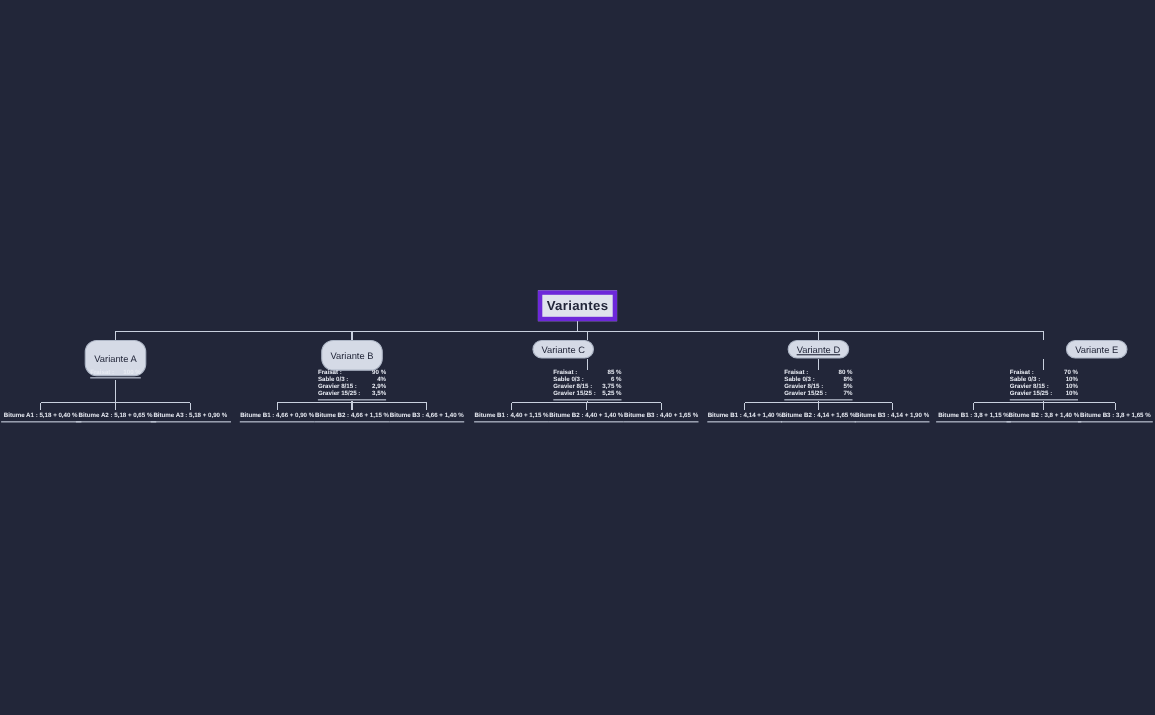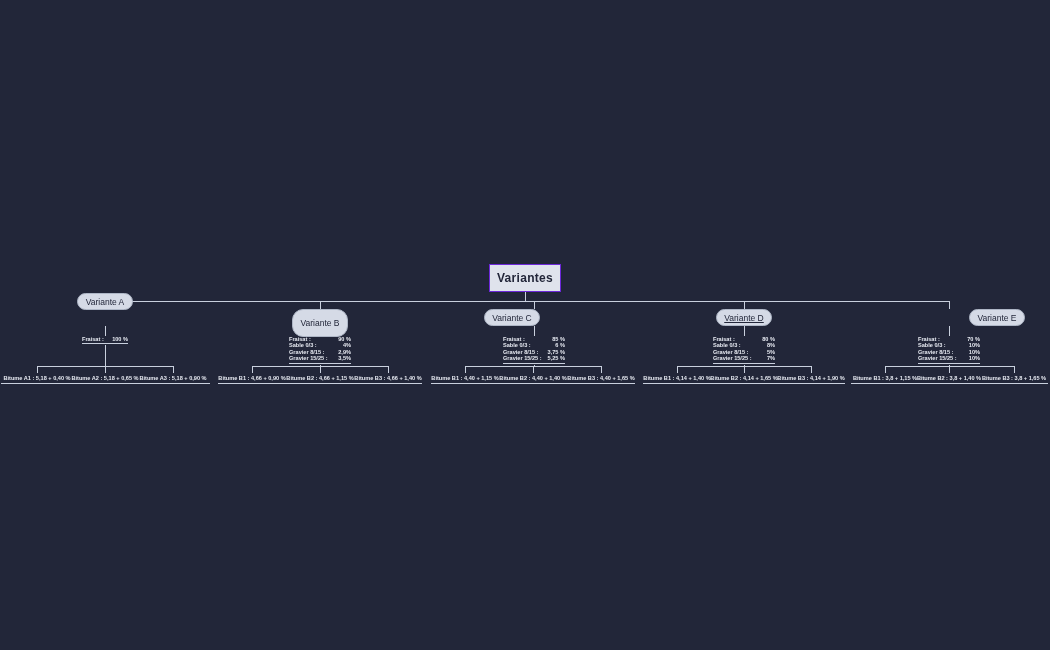--- a/index.html
+++ b/index.html
@@ -30,21 +30,21 @@
     width: 1050px;
     height: 650px;
     pointer-events: none;
   }
 
   
   .root-node {
     position: absolute;
     background: #dfe3ec;
     color: #222639;
-    border: 1px solid #6d28d9;
+    border: 4px solid #6d28d9;
     font-size: 12px;
     font-weight: bold;
     letter-spacing: .3px;
     display: flex;
     align-items: center;
     justify-content: center;
     box-sizing: border-box;
   }
 
   
@@ -141,21 +141,21 @@
       <line x1="885" y1="366" x2="885" y2="373" stroke="#c9d0de" stroke-width="1" shape-rendering="crispEdges"></line>
       <line x1="949" y1="366" x2="949" y2="373" stroke="#c9d0de" stroke-width="1" shape-rendering="crispEdges"></line>
       <line x1="1014" y1="366" x2="1014" y2="373" stroke="#c9d0de" stroke-width="1" shape-rendering="crispEdges"></line>
     </svg>
 
   <div class="root-node" style="left: 489px; top: 264px; width: 72px; height: 28px;">
     <span>Variantes</span>
   </div>
 
   <div id="branch-layer">
-      <div class="variant-node" style="left: 77px; top: 293px; width: 56px; height: 17px;">
+      <div class="variant-node" style="left: 77px; top: 309px; width: 56px; height: 33px;">
         <span>Variante A</span>
       </div>
       <div class="comp-block" style="left: 82px; top: 336px; width: 46px;">
         <div class="comp-row">
           <span class="comp-key">Fraisat :</span>
           <span class="comp-val">100 %</span>
         </div>
       </div>
       <div class="leaf-node" style="left: 0.5px; top: 373px; width: 73px; height: 11px;">
         <span>Bitume A1 : 5,18 + 0,40 %</span>

